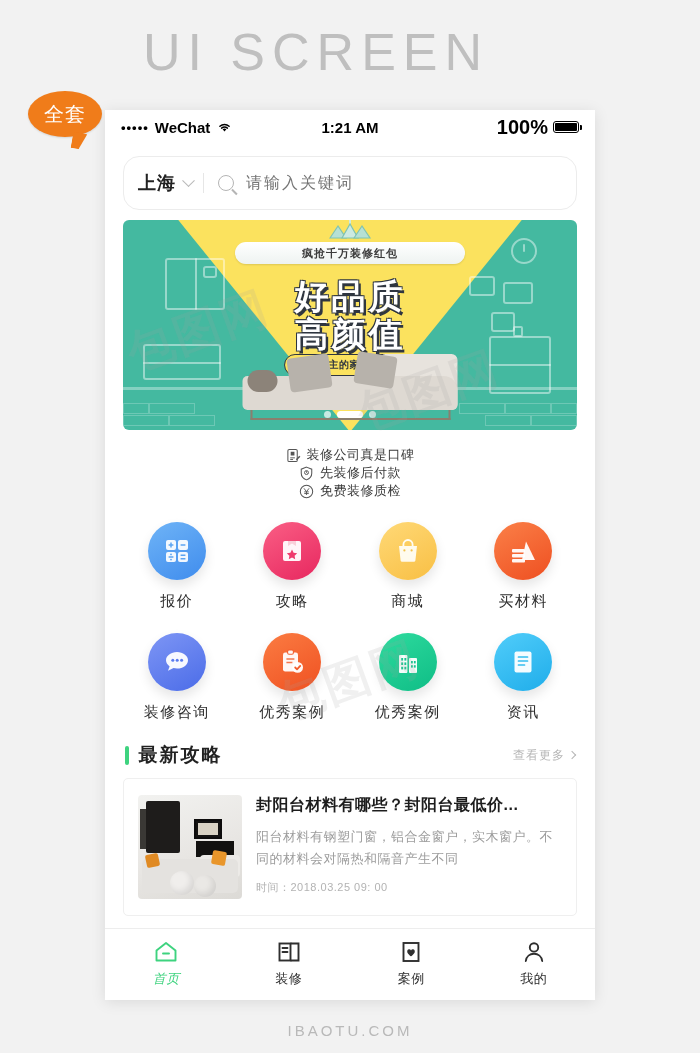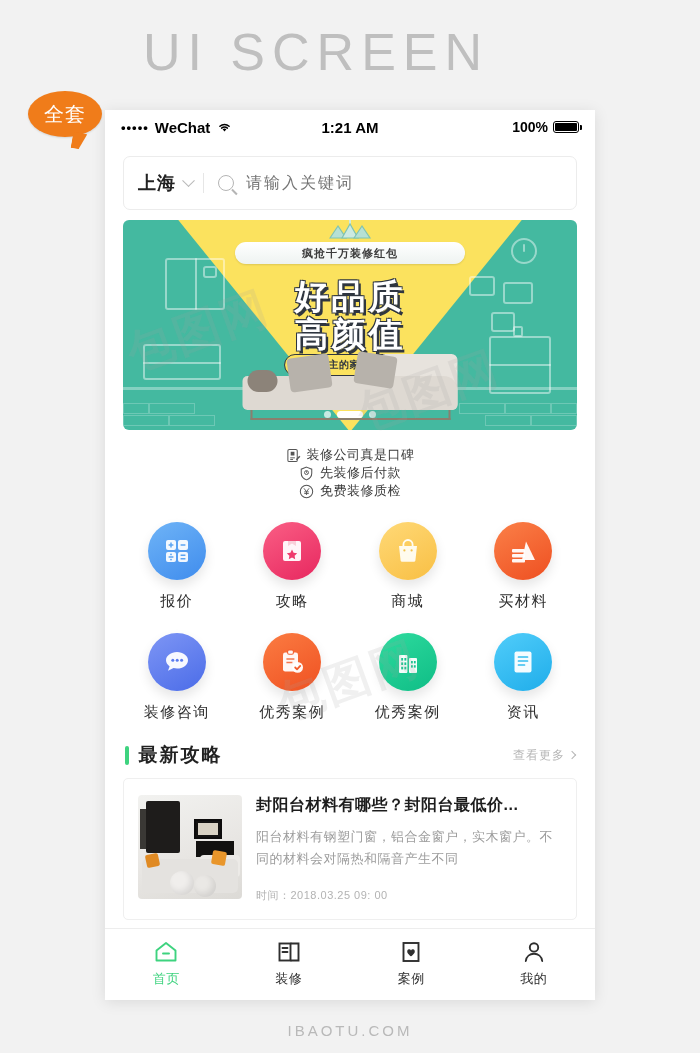--- a/index.html
+++ b/index.html
@@ -52,35 +52,35 @@
   
   .statusbar {
     height: 34px; display: flex; align-items: center;
     padding: 0 16px; font-size: 16px; color: #000; font-weight: 700;
   }
   .sb-left { display: flex; align-items: center; gap: 6px; flex: 1; }
   .dots { letter-spacing: 1px; font-size: 13px; }
   .carrier { font-size: 15px; font-weight: 700; }
   .wifi { margin-left: 1px; }
   .sb-center { flex: 0 0 auto; font-size: 15px; font-weight: 700; }
-  .sb-right { flex: 1; display: flex; align-items: center; justify-content: flex-end; gap: 5px; font-size: 14px; font-weight: 700; }
+  .sb-right { flex: 1; display: flex; align-items: center; justify-content: flex-end; gap: 5px; font-size: 20px; font-weight: 700; }
   .batt {
     width: 26px; height: 12px; border: 1.6px solid #000; border-radius: 3px;
     position: relative; padding: 1px;
   }
   .batt i { display: block; height: 100%; width: 100%; background: #000; border-radius: 1px; }
   .batt::after {
     content: ""; position: absolute; right: -4px; top: 3px;
     width: 2.5px; height: 5px; background: #000; border-radius: 0 1px 1px 0;
   }
 
   
   .searchwrap { padding: 12px 18px 10px; }
   .searchbar {
-    height: 54px; border: 1px solid #ececec; border-radius: 7px;
+    height: 54px; border: 1px solid #ececec; border-radius: 16px;
     display: flex; align-items: center; padding: 0 14px; background: #fff;
   }
   .city { font-size: 18px; color: #222; font-weight: 700; letter-spacing: 1px; }
   .chev {
     margin: 0 10px 0 8px; width: 9px; height: 9px;
     border-right: 1.6px solid #b9b9b9; border-bottom: 1.6px solid #b9b9b9;
     transform: rotate(45deg) translate(-2px,-2px);
   }
   .vline { width: 1px; height: 20px; background: #e6e6e6; margin-right: 14px; }
   .mag {
@@ -197,31 +197,31 @@
   .th-or1 { position: absolute; left: 8px; bottom: 32px; width: 13px; height: 13px; background: #e08a23; border-radius: 2px; transform: rotate(-12deg); }
   .th-or2 { position: absolute; right: 16px; bottom: 34px; width: 14px; height: 14px; background: #e9962b; border-radius: 2px; transform: rotate(10deg); }
   .th-ball1 { position: absolute; left: 32px; bottom: 4px; width: 24px; height: 24px; background: #f0eeec; border-radius: 50%; box-shadow: inset -3px -3px 6px rgba(0,0,0,.10); }
   .th-ball2 { position: absolute; left: 56px; bottom: 2px; width: 22px; height: 22px; background: #eae8e5; border-radius: 50%; box-shadow: inset -3px -3px 6px rgba(0,0,0,.10); }
   .art { flex: 1; min-width: 0; }
   .art-title {
     font-size: 16px; color: #1d1d1d; font-weight: 700; letter-spacing: .5px;
     white-space: nowrap; overflow: hidden; text-overflow: ellipsis;
   }
   .art-desc { margin-top: 10px; font-size: 13px; color: #9d9d9d; line-height: 1.7; letter-spacing: .5px; }
-  .art-time { margin-top: 18px; font-size: 11px; color: #b3b3b3; letter-spacing: .5px; }
+  .art-time { margin-top: 10px; font-size: 11px; color: #b3b3b3; letter-spacing: .5px; }
 
   
   .tabbar {
     position: absolute; left: 0; bottom: 0; width: 490px; height: 72px;
     border-top: 1px solid #ededed; background: #fff;
     display: flex; align-items: center;
   }
   .tab { flex: 1; display: flex; flex-direction: column; align-items: center; gap: 7px; }
   .tab span { font-size: 13px; color: #2f2f2f; letter-spacing: .5px; }
-  .tab.active span { color: #3ed37f; }
+  .tab.active span { color: #3ed37f; font-style: italic; }
 
   
   .footer {
     position: absolute; left: 0; bottom: 14px; width: 700px; text-align: center;
     font-size: 15px; color: #b9b9b9; letter-spacing: 3px;
   }
   
   .wm {
     position: absolute; color: rgba(160,160,160,.16); font-size: 46px; font-weight: 700;
     pointer-events: none; user-select: none; letter-spacing: 3px;

